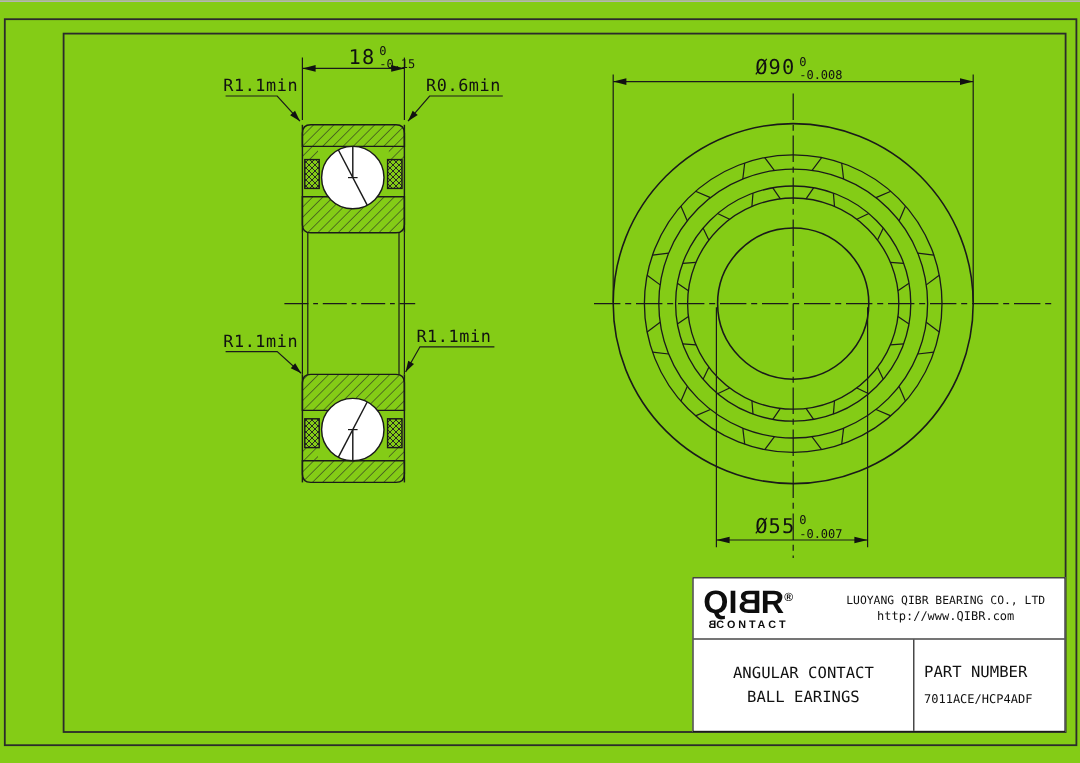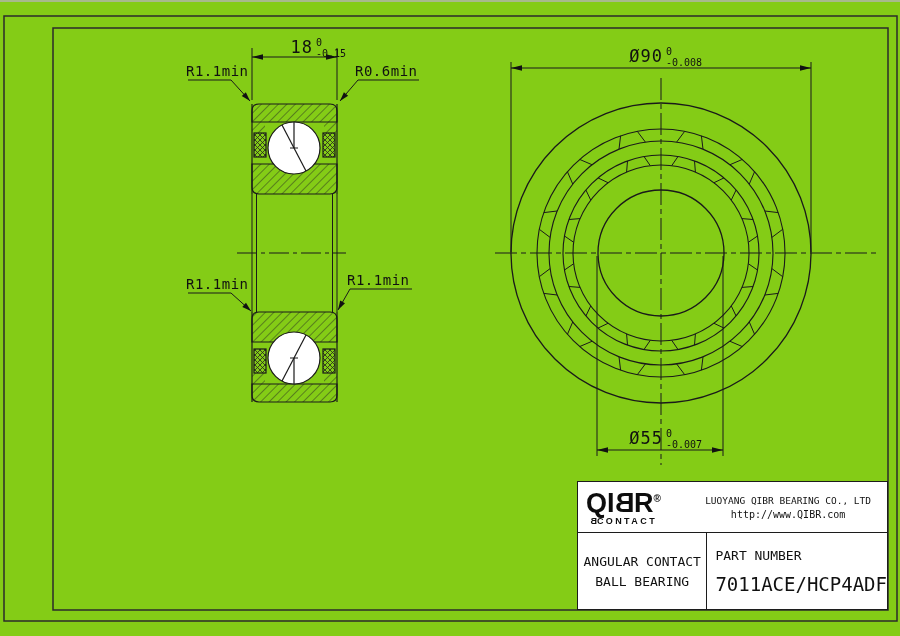--- a/index.html
+++ b/index.html
@@ -27,21 +27,21 @@
   .tb-company .co{font-size:9.5px;white-space:nowrap;color:#111;}
   .tb-company .url{font-size:10px;margin-top:3px;white-space:nowrap;color:#111;}
   .tb-row2{flex:1;display:flex;}
   .tb-product{width:183px;box-sizing:border-box;display:flex;flex-direction:column;
               justify-content:center;align-items:center;gap:5px;}
   .tb-product div{font-size:13px;white-space:nowrap;color:#111;}
   .tb-part{flex:1;border-left:1.4px solid #1c1c1c;box-sizing:border-box;
            display:flex;flex-direction:column;justify-content:center;gap:10px;
            padding-left:8px;}
   .tb-part .pn-label{font-size:13px;white-space:nowrap;color:#111;}
-  .tb-part .pn-value{font-size:19px;white-space:nowrap;color:#111;}
+  .tb-part .pn-value{font-size:10px;white-space:nowrap;color:#111;}
 </style>
 </head>
 <body>
 
 <div class="page">
 
 <svg width="900" height="636" viewBox="0 0 900 636">
   <defs>
     <pattern id="hatch" width="6" height="6" patternUnits="userSpaceOnUse" patternTransform="rotate(45)">
       <line x1="0" y1="0" x2="0" y2="6" stroke="#222" stroke-width="0.9"></line>
@@ -218,21 +218,21 @@
       <div class="logo-sub"><span class="flip">B</span><span>CONTACT</span></div>
     </div>
     <div class="tb-company">
       <div class="co">LUOYANG QIBR BEARING CO., LTD</div>
       <div class="url">http://www.QIBR.com</div>
     </div>
   </div>
   <div class="tb-row2">
     <div class="tb-product">
       <div>ANGULAR CONTACT</div>
-      <div>BALL BEARING</div>
+      <div>BALL EARINGS</div>
     </div>
     <div class="tb-part">
       <div class="pn-label">PART NUMBER</div>
       <div class="pn-value">7011ACE/HCP4ADF</div>
     </div>
   </div>
 </div>
 
 </div>
 

